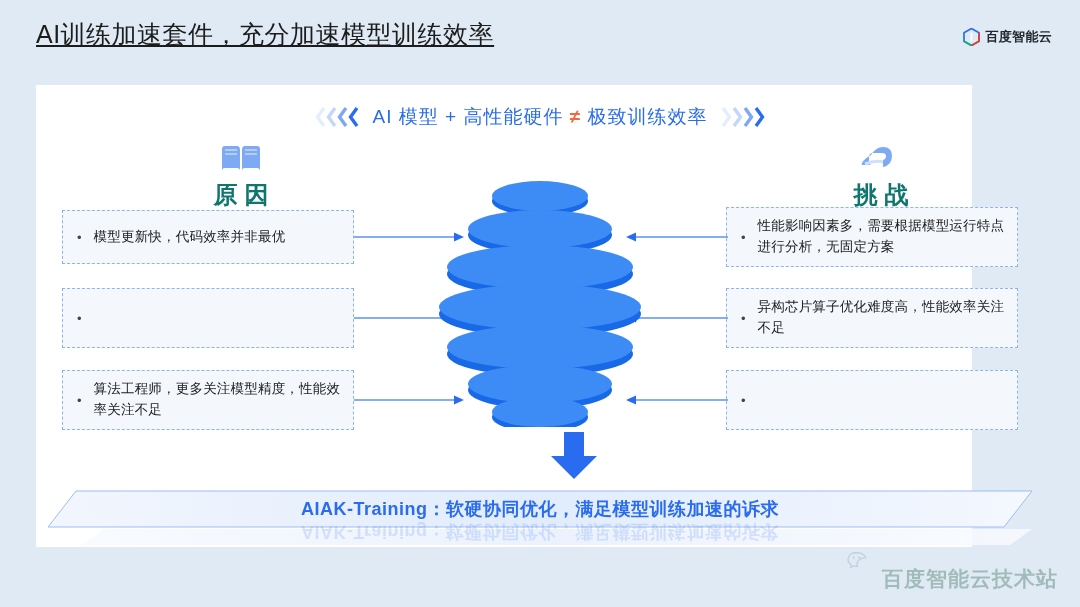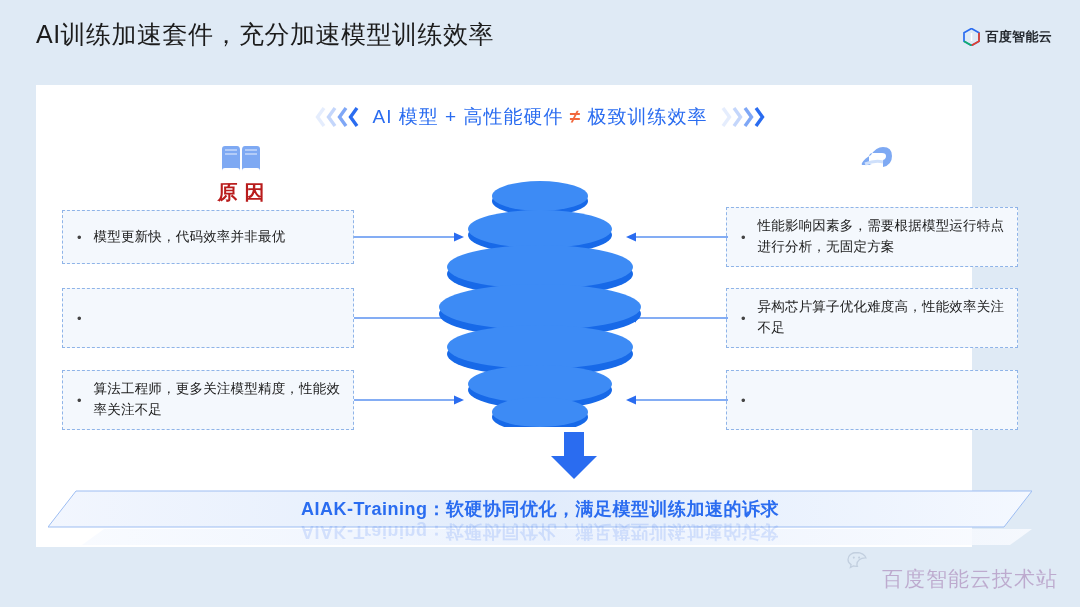--- a/index.html
+++ b/index.html
@@ -23,20 +23,21 @@
     background: #dfeaf5;
   }
   .slide-title {
     position: absolute;
     left: 36px; top: 18px;
     font-size: 25px;
     font-weight: 500;
     color: #1c1c1c;
     letter-spacing: .5px;
     white-space: nowrap;
+    text-decoration: underline;
   }
   .brand-logo {
     position: absolute;
     right: 28px; top: 28px;
     display: flex;
     align-items: flex-end;
     gap: 6px;
   }
   .brand-mark { width: 17px; height: 18px; display:block; }
   .brand-text {
@@ -81,23 +82,23 @@
   .col-head {
     position: absolute;
     width: 170px;
     text-align: center;
   }
   .col-head.left  { left: 120px; top: 57px; }
   .col-head.right { left: 760px; top: 57px; }
   .col-head-icon { height: 32px; display:flex; align-items:flex-end; justify-content:center; }
   .col-head-label {
     margin-top: 5px;
-    font-size: 20px;
+    font-size: 24px;
     font-weight: 700;
-    color: #b91c1c;
+    color: #0f766e;
     letter-spacing: 7px;
     text-indent: 7px;
   }
 
   
   .info-box {
     position: absolute;
     box-sizing: border-box;
     border: 1px dashed #8fb4e8;
     background: #f4f8fd;
@@ -187,22 +188,22 @@
   .watermark {
     position: absolute;
     right: 22px; bottom: 14px;
     display: flex;
     align-items: center;
     gap: 9px;
     opacity: .30;
   }
   .wm-text {
     font-size: 21px;
-    font-weight: 400;
-    color: #701a75;
+    font-weight: 700;
+    color: #14532d;
     letter-spacing: 1px;
     white-space: nowrap;
     margin-top: 35px;
   }
 </style>
 </head>
 <body>
 
 <div class="slide-header">
   <div class="slide-title">AI训练加速套件，充分加速模型训练效率</div>
@@ -268,20 +269,21 @@
     <div class="col-head-label">原因</div>
   </div>
 
   <div class="col-head right">
     <div class="col-head-icon">
       <svg width="44" height="30" viewBox="0 0 44 30">
         <path d="M24 3 Q33 3 33 12 Q33 21 24 23 L24 16 Q27 15 27 12 Q27 9 23 9 L14 9 Q10 9 10 13 L10 18 Q10 21 13 21 L4 21 Q2 21 3 19 Q6 14 12 11 Q17 3 24 3 Z" fill="#7ea9f3"></path>
         <path d="M6 20 Q16 16 24 18" fill="none" stroke="#cfe0fb" stroke-width="3"></path>
       </svg>
     </div>
+    <div class="col-head-label">挑战</div>
   </div>
 
   <div class="info-box lb1">
     <span class="bullet">•</span>
     <span class="info-text">模型更新快，代码效率并非最优</span>
   </div>
   <div class="info-box lb2">
     <span class="bullet">•</span>
   </div>
   <div class="info-box lb3">

